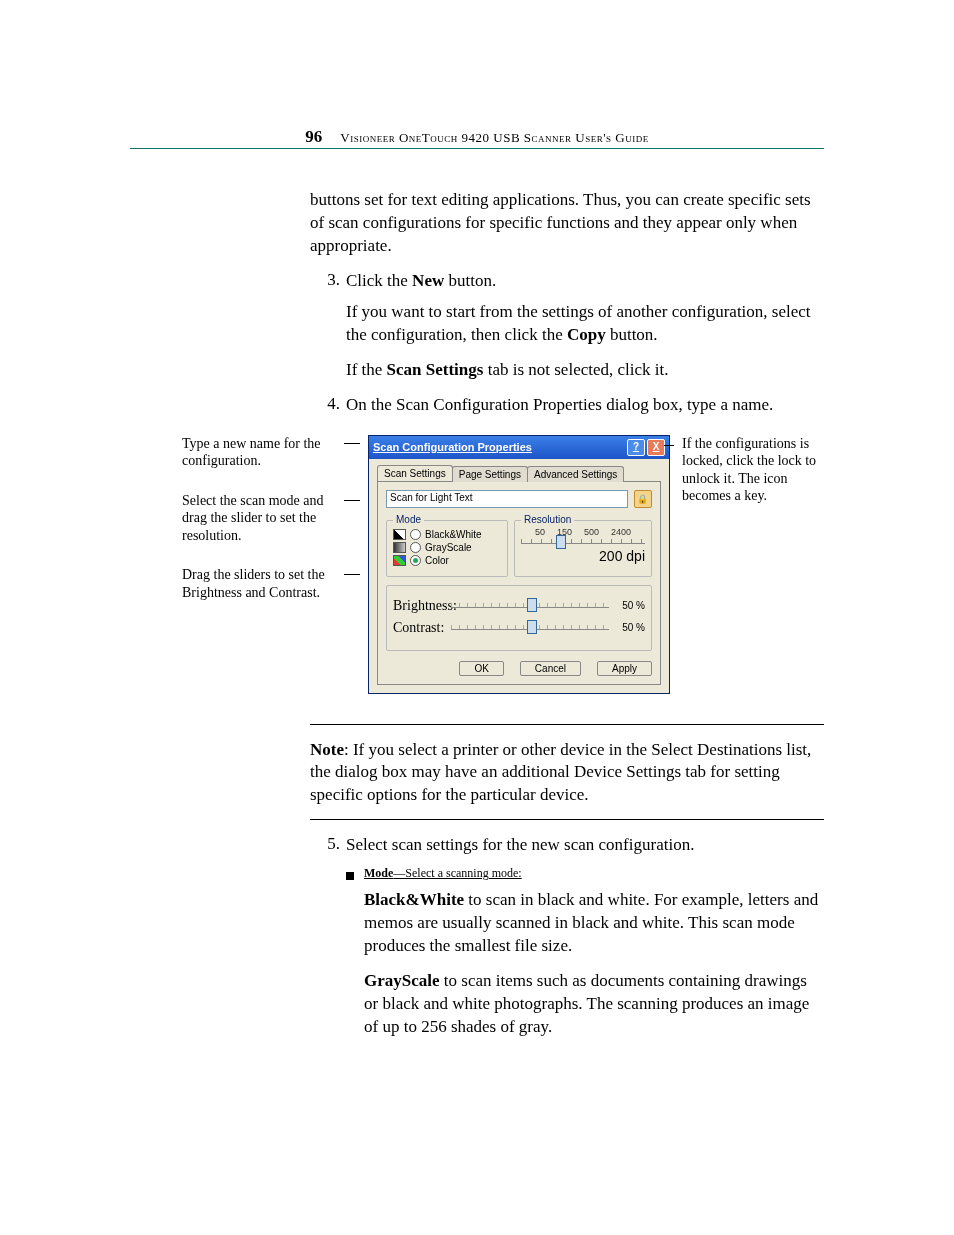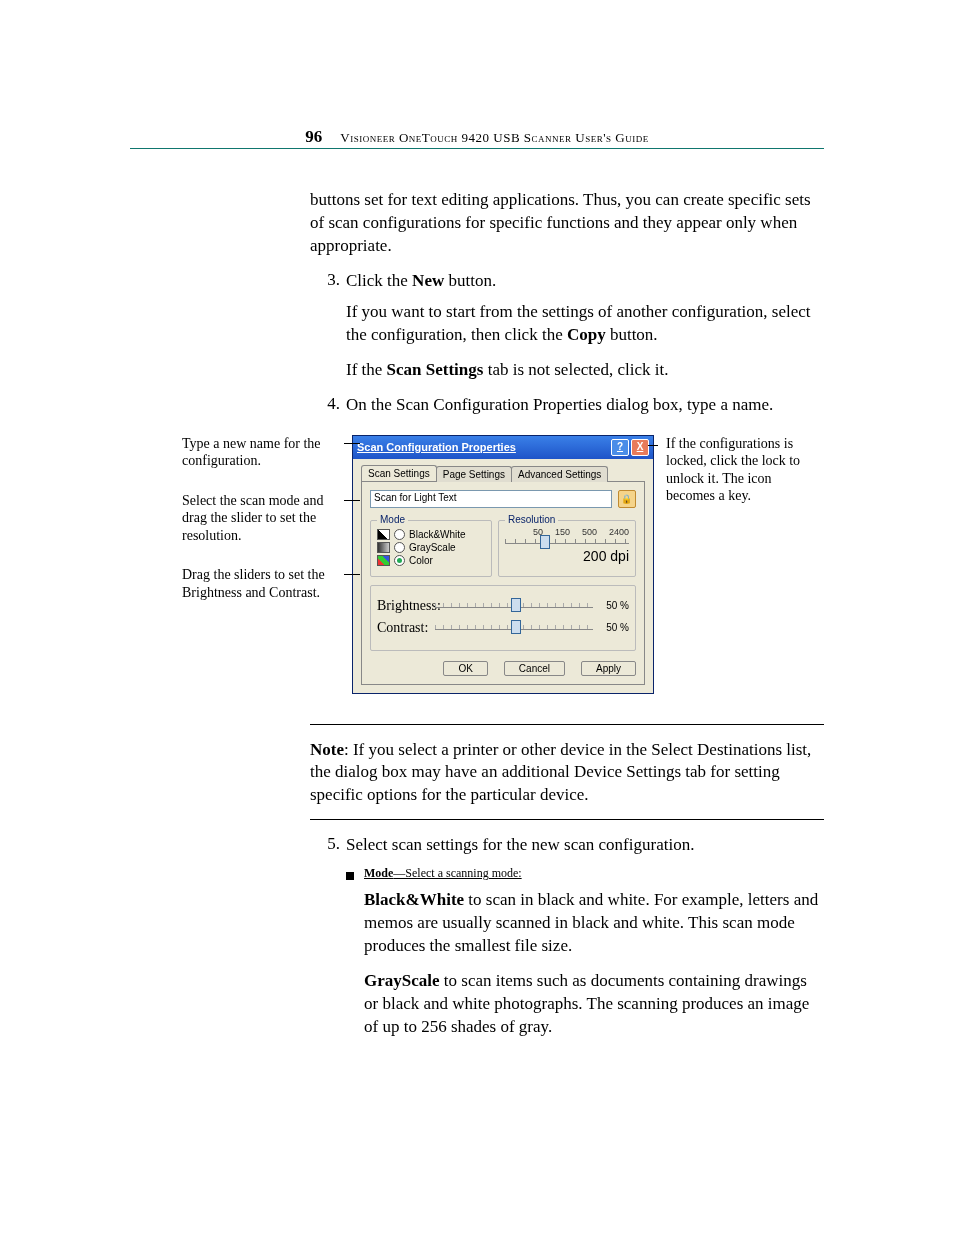--- a/index.html
+++ b/index.html
@@ -39,21 +39,21 @@
   }
   p { margin: 0 0 12px 0; line-height: 1.35; font-size: 17px; }
   .num-item { display: flex; margin-bottom: 8px; }
   .num-item .n { width: 30px; flex: none; text-align: right; padding-right: 6px; font-size:17px;}
   .num-item .t { flex: 1; font-size:17px; line-height:1.35;}
   .indented { margin-left: 36px; }
   strong { font-weight: bold; }
 
   
   .figure-row { display: flex; align-items: flex-start; margin: 18px 0 30px -128px; }
-  .callout-left { width: 160px; flex:none; font-size: 14px; line-height:1.25; padding-right: 10px;}
+  .callout-left { width: 160px; flex:none; font-size: 14px; line-height:1.25; padding-right: 26px;}
   .callout-left div { margin-bottom: 22px; position:relative;}
   .callout-left .line::after{
     content:""; position:absolute; right:-18px; top:8px; width:16px; height:1px; background:#000;
   }
   .callout-right { width: 150px; flex:none; font-size:14px; line-height:1.25; padding-left:12px; position:relative;}
   .callout-right::before{
     content:""; position:absolute; left:-6px; top:10px; width:10px; height:1px; background:#000;
   }
 
   
@@ -95,21 +95,21 @@
   .mode-res-row{display:flex;gap:6px;}
   .mode-box{width:108px;}
   .res-box{flex:1;}
   .radio-row{display:flex;align-items:center;margin:2px 0;gap:4px;}
   .radio{width:9px;height:9px;border:1px solid #555;border-radius:50%;background:#fff;display:inline-flex;align-items:center;justify-content:center;}
   .radio.sel::after{content:"";width:5px;height:5px;background:#2a5;border-radius:50%;}
   .mode-ico{width:11px;height:9px;display:inline-block;}
   .mode-ico.bw{background:linear-gradient(45deg,#000 50%,#fff 50%);border:1px solid #555;}
   .mode-ico.gs{background:linear-gradient(to right,#333,#ccc);border:1px solid #555;}
   .mode-ico.co{background:linear-gradient(45deg,#e33 33%,#3c3 33% 66%,#35d 66%);border:1px solid #555;}
-  .ticks{display:flex;justify-content:flex-end;font-size:9px;color:#333;margin-bottom:0;gap:12px;}
+  .ticks{display:flex;justify-content:center;font-size:9px;color:#333;margin-bottom:0;gap:12px;}
   .track{height:4px;background:repeating-linear-gradient(to right,#888 0 1px,transparent 1px 10px);position:relative;margin:2px 0 4px 0;border-bottom:1px solid #888;}
   .thumb{position:absolute;top:-4px;width:8px;height:12px;background:#cde;border:1px solid #369;left:28%;}
   .dpi-label{font-size:14px;text-align:right;margin-top:2px;}
   .slider-row{display:flex;align-items:center;margin:6px 0;}
   .slider-row .lbl{width:58px;font-size:14px;font-family:Liberation Serif, serif;}
   .slider-row .trk{flex:1;height:4px;border-bottom:1px solid #888;background:repeating-linear-gradient(to right,#aaa 0 1px,transparent 1px 8px);position:relative;}
   .slider-row .th{position:absolute;top:-5px;left:48%;width:8px;height:12px;background:#cde;border:1px solid #369;}
   .slider-row .val{width:32px;text-align:right;font-size:10px;padding-left:4px;}
   .dlg-buttons{display:flex;justify-content:flex-end;gap:16px;margin-top:10px;}
   .dlg-btn{border:1px solid #888;background:#ece9d8;padding:1px 14px;font-size:10px;border-radius:2px;}

